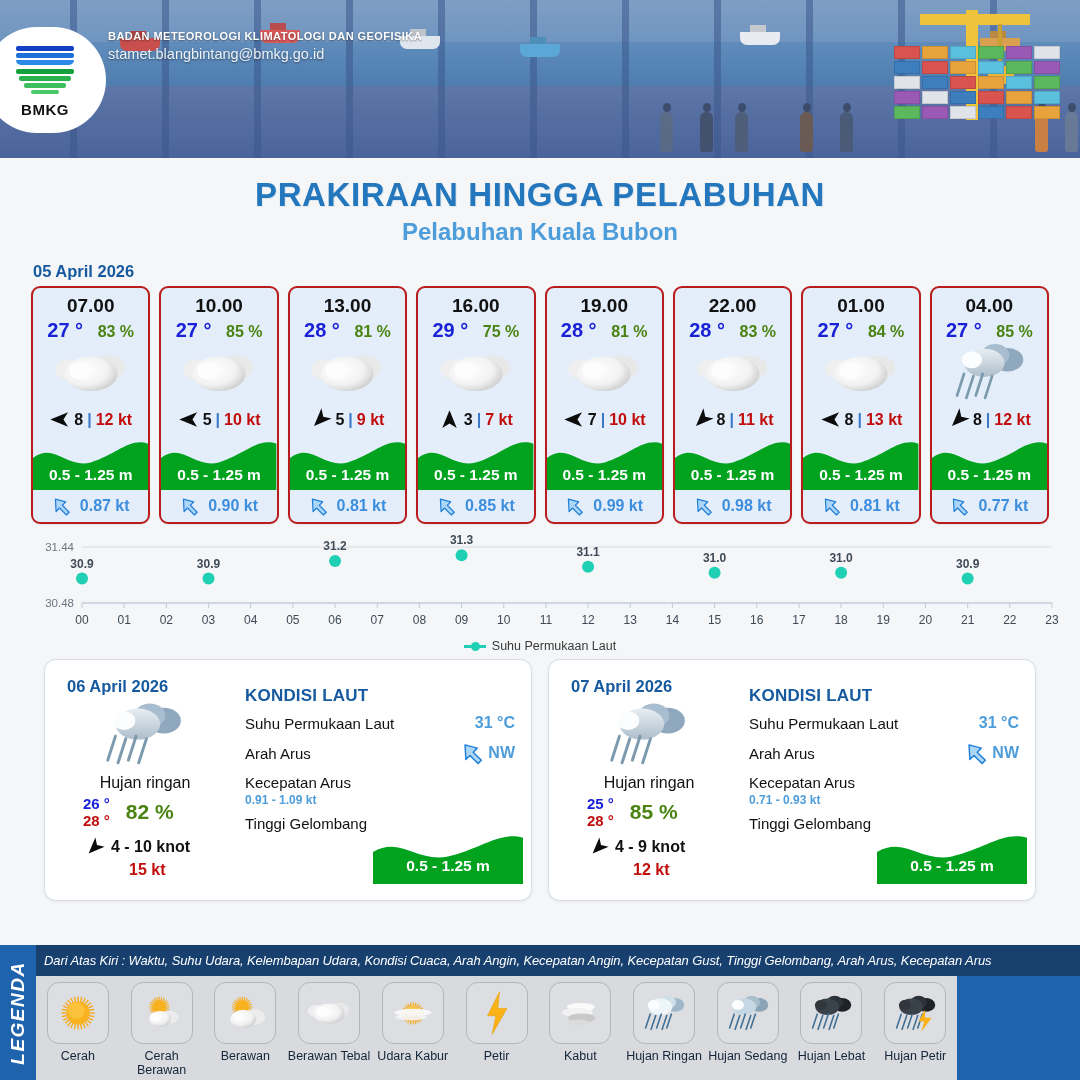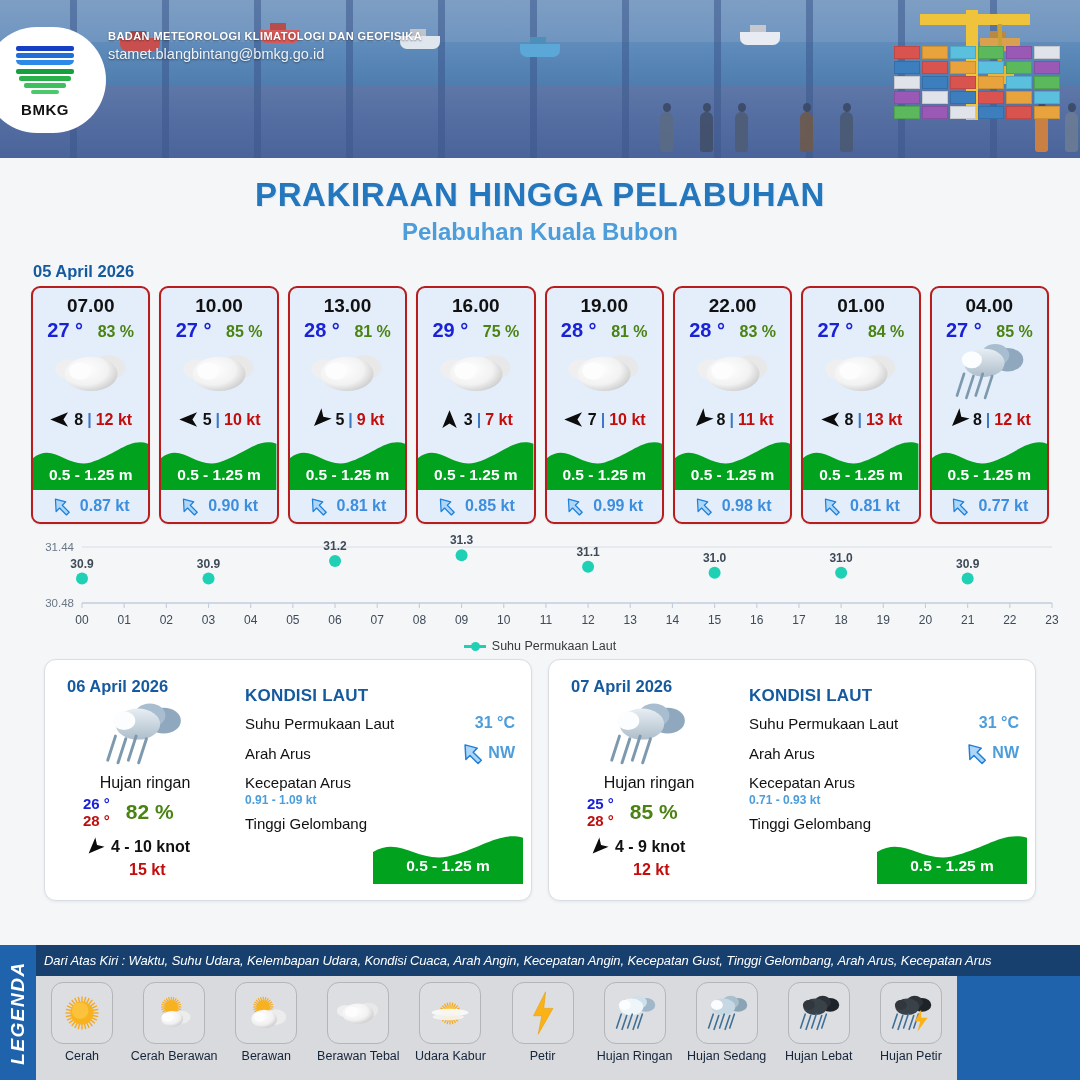--- a/index.html
+++ b/index.html
@@ -1060,20 +1060,31 @@
       <div class="li">
         <div class="li-box">
           <svg width="27.599999999999998" height="46" viewBox="0 0 60 100">
     <polygon points="36,4 10,56 28,56 20,96 52,40 32,40" fill="#fbb217" stroke="#e8a310" stroke-width="1.5"></polygon>
           </svg>
         </div>
       <div class="li-label">Petir</div>
       </div>
       <div class="li">
         <div class="li-box">
+          <svg width="46" height="33.12" viewBox="0 0 100 72">
+    <ellipse cx="52" cy="24" rx="30" ry="9" fill="#fafafa"></ellipse>
+    <ellipse cx="44" cy="36" rx="34" ry="10" fill="#f2f2f2"></ellipse>
+    <ellipse cx="54" cy="48" rx="30" ry="10" fill="#c9c9c9"></ellipse>
+    <ellipse cx="46" cy="58" rx="24" ry="7" fill="#dcdcdc"></ellipse>
+          </svg>
+        </div>
+      <div class="li-label">Kabut</div>
+      </div>
+      <div class="li">
+        <div class="li-box">
           <svg width="46" height="39.56" viewBox="0 0 100 86">
     <ellipse cx="74" cy="26" rx="20" ry="15" fill="#9fb7c9"></ellipse>
     <ellipse cx="58" cy="20" rx="18" ry="14" fill="#cfe0ea"></ellipse>
     <ellipse cx="42" cy="30" rx="26" ry="18" fill="#eef6fa"></ellipse>
     <ellipse cx="28" cy="26" rx="13" ry="11" fill="#fbfdfe"></ellipse>
     <line x1="20" y1="46" x2="10" y2="76" stroke="#3f6f95" stroke-width="3.4" stroke-linecap="round"></line>
             <line x1="32" y1="49" x2="22" y2="79" stroke="#3f6f95" stroke-width="3.4" stroke-linecap="round"></line>
             <line x1="44" y1="46" x2="34" y2="76" stroke="#3f6f95" stroke-width="3.4" stroke-linecap="round"></line>
             <line x1="56" y1="49" x2="46" y2="79" stroke="#3f6f95" stroke-width="3.4" stroke-linecap="round"></line>
             <line x1="66" y1="46" x2="56" y2="76" stroke="#3f6f95" stroke-width="3.4" stroke-linecap="round"></line>

